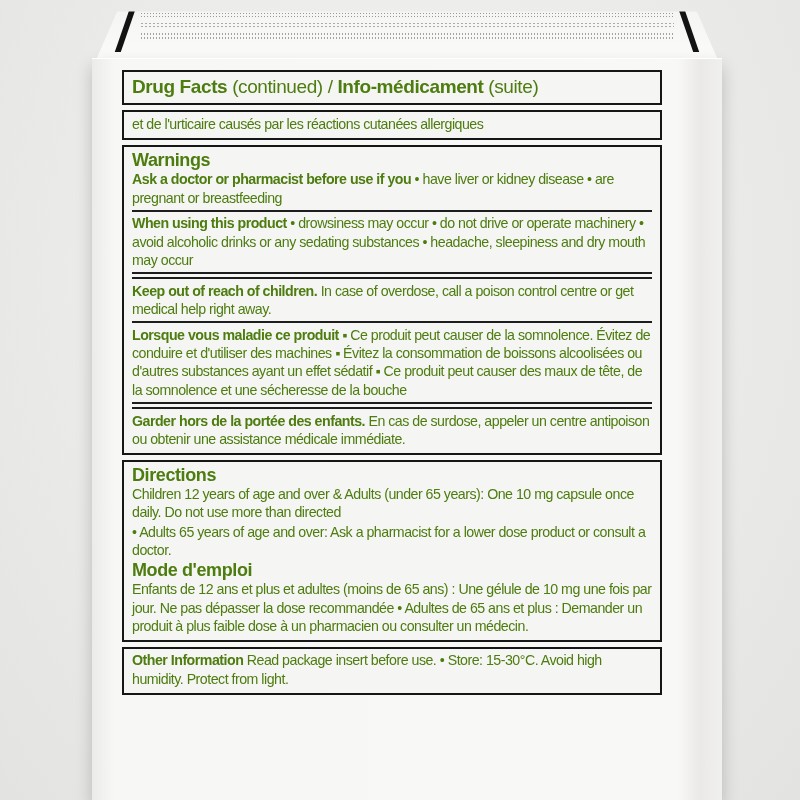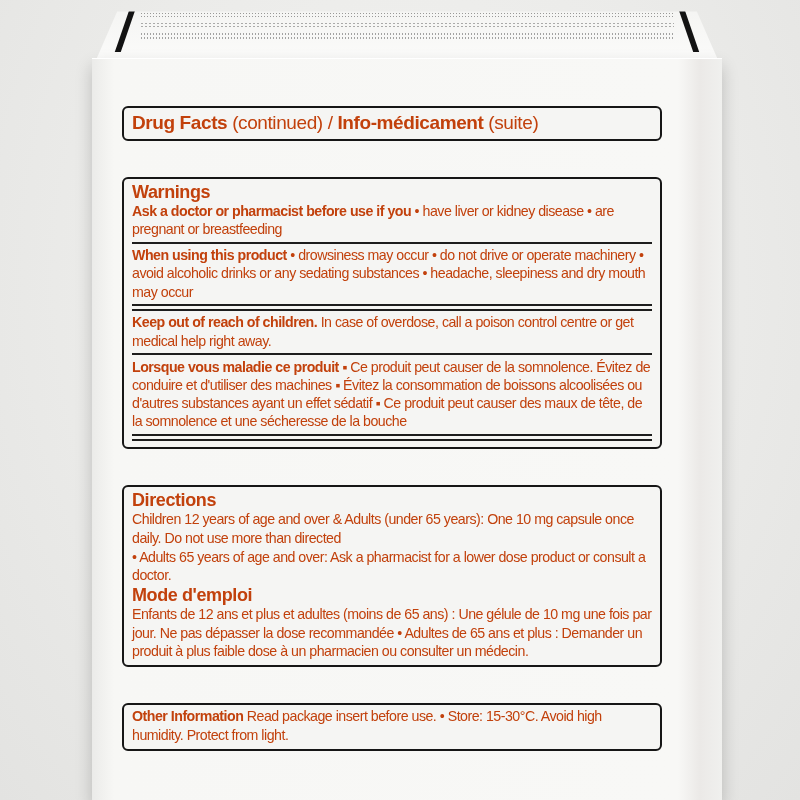--- a/index.html
+++ b/index.html
@@ -38,26 +38,25 @@
     position: absolute; left: 92px; top: 58px; width: 630px; height: 742px;
     background: linear-gradient(90deg, #ebebe9 0%, #f7f7f5 3.5%, #f8f8f6 93%, #ebe9e7 96.5%, #f0f0ee 100%);
     border-top: 1px solid #ffffff;
     box-shadow: 0 8px 16px rgba(0,0,0,.20);
   }
   
   .panel { position: absolute; left: 30px; top: 11px; width: 540px; }
   .pbox {
     box-sizing: border-box;
     border: 2.5px solid #161616;
-    border-radius: 6px;
+    border-radius: 0;
     background: #f5f5f3;
     padding: 2px 8px 4px 8px;
     margin-bottom: 5px;
-    color: #c2410c;
-    margin-top: 36px;
+    color: #4d7c0f;
   }
   .pbox.title-box { padding: 4px 8px 5px; }
   .title-line { font-size: 19px; letter-spacing: -0.4px; white-space: nowrap; }
   .b { font-weight: bold; }
   .tx {
     margin: 0 0 1px 0;
     font-size: 14.2px;
     line-height: 18.3px;
     letter-spacing: -0.5px;
   }
@@ -91,33 +90,37 @@
     <div class="flap-mark right"></div>
   </div>
 
   <div class="carton">
     <div class="panel">
 
       <div class="pbox title-box">
         <div class="title-line"><span class="b">Drug Facts</span><span> (continued) / </span><span class="b">Info-médicament</span><span> (suite)</span></div>
       </div>
 
+      <div class="pbox carryover-box">
+        <p class="tx">et de l'urticaire causés par les réactions cutanées allergiques</p>
+      </div>
 
       <div class="pbox">
         <h2 class="sec">Warnings</h2>
         <p class="tx"><span class="b">Ask a doctor or pharmacist before use if you</span><span> • have liver or kidney disease • are pregnant or breastfeeding</span></p>
         <hr class="sep">
         <p class="tx"><span class="b">When using this product</span><span> • drowsiness may occur • do not drive or operate machinery • avoid alcoholic drinks or any sedating substances • headache, sleepiness and dry mouth may occur</span></p>
         <hr class="sep">
         <hr class="sep">
         <p class="tx"><span class="b">Keep out of reach of children.</span><span> In case of overdose, call a poison control centre or get medical help right away.</span></p>
         <hr class="sep">
         <p class="tx"><span class="b">Lorsque vous maladie ce produit</span><span> ▪ Ce produit peut causer de la somnolence. Évitez de conduire et d'utiliser des machines ▪ Évitez la consommation de boissons alcoolisées ou d'autres substances ayant un effet sédatif ▪ Ce produit peut causer des maux de tête, de la somnolence et une sécheresse de la bouche</span></p>
         <hr class="sep">
         <hr class="sep">
+        <p class="tx"><span class="b">Garder hors de la portée des enfants.</span><span> En cas de surdose, appeler un centre antipoison ou obtenir une assistance médicale immédiate.</span></p>
       </div>
 
       <div class="pbox">
         <h2 class="sec">Directions</h2>
         <p class="tx">Children 12 years of age and over &amp; Adults (under 65 years): One 10 mg capsule once daily. Do not use more than directed</p>
         <p class="tx">• Adults 65 years of age and over: Ask a pharmacist for a lower dose product or consult a doctor.</p>
         <h2 class="sec">Mode d'emploi</h2>
         <p class="tx">Enfants de 12 ans et plus et adultes (moins de 65 ans) : Une gélule de 10 mg une fois par jour. Ne pas dépasser la dose recommandée • Adultes de 65 ans et plus : Demander un produit à plus faible dose à un pharmacien ou consulter un médecin.</p>
       </div>
 

